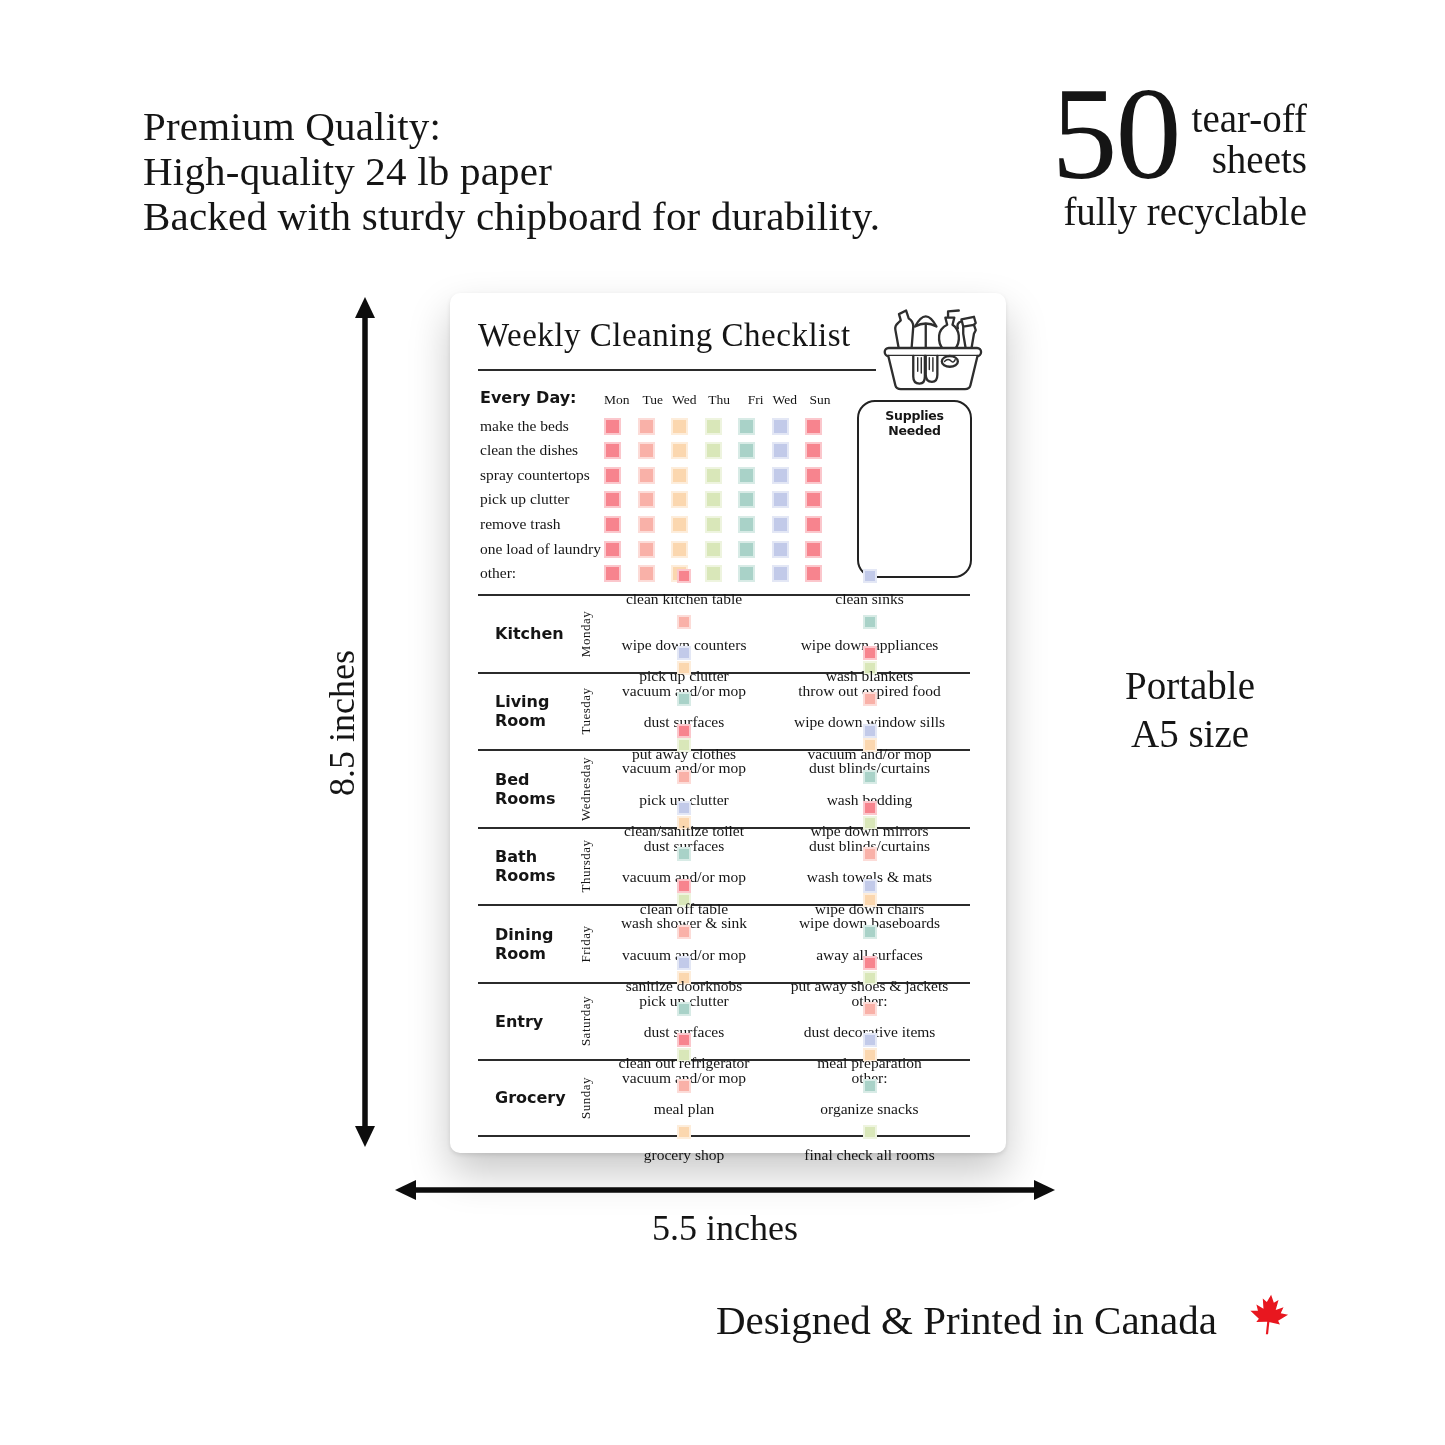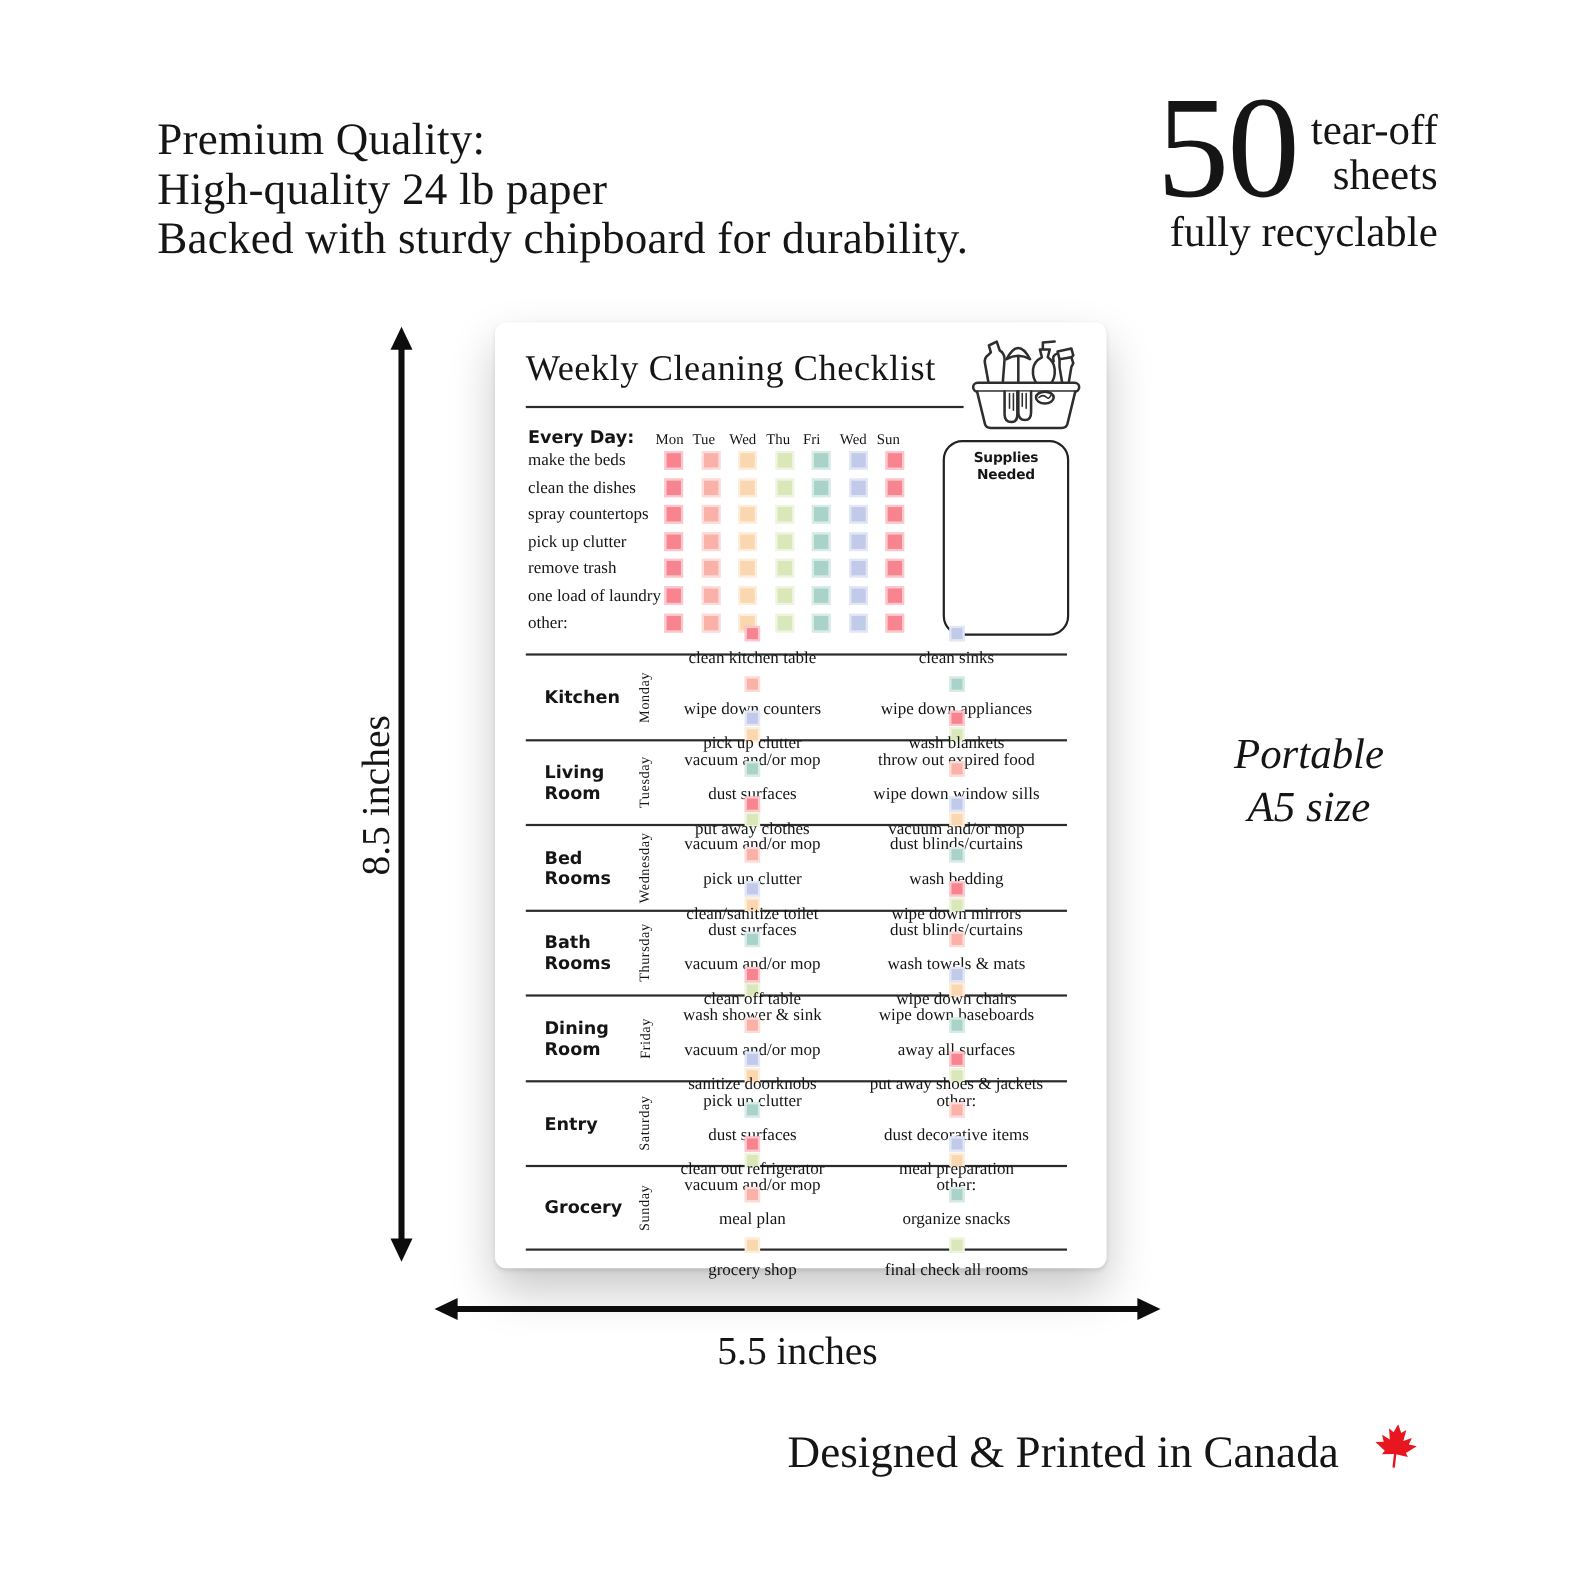--- a/index.html
+++ b/index.html
@@ -7,44 +7,44 @@
           font-family:"Liberation Serif", serif;color:#151515;}
   .abs{position:absolute;}
 
   
   .premium{left:143px;top:104px;font-size:41px;line-height:45px;letter-spacing:.2px;}
   .sheets{top:82px;right:138px;width:300px;}
   .sheets-row{display:flex;justify-content:flex-end;align-items:flex-start;gap:12px;}
   .sheets-num{font-size:132px;line-height:104px;letter-spacing:-2px;}
   .sheets-words{text-align:right;font-size:39px;line-height:41px;padding-top:16px;}
   .sheets-full{text-align:right;font-size:39px;margin-top:3px;}
-  .portable{left:1040px;top:662px;width:300px;text-align:center;font-size:39px;line-height:48px;font-style:italic;}
+  .portable{left:1040px;top:662px;width:300px;text-align:center;font-size:39px;line-height:48px;}
   .note-left{left:142px;top:1294px;font-size:41px;}
   .note-right{left:716px;top:1292px;font-size:41px;display:flex;align-items:center;gap:30px;}
 
   
   .arrow-v{left:350px;top:296px;}
   .arrow-h{left:394px;top:1175px;}
   .dim-h-label{left:191px;top:703px;width:300px;height:40px;text-align:center;font-size:36px;
                transform:rotate(-90deg);}
   .dim-w-label{left:420px;top:1207px;width:610px;text-align:center;font-size:36px;}
 
   
   .paper{left:450px;top:293px;width:556px;height:860px;background:#fff;border-radius:10px;
          box-shadow:0 2px 4px rgba(0,0,0,.10), 0 20px 42px rgba(0,0,0,.22);}
   .p-title{left:28px;top:24px;font-size:33px;letter-spacing:.5px;white-space:nowrap;}
   .p-title-line{left:28px;top:76px;width:398px;height:2px;background:#2b2b2b;}
   .p-icon{left:424px;top:10px;}
 
   .hand{font-family:"DejaVu Sans", sans-serif;font-weight:700;}
   .ed-label{left:30px;top:95px;font-size:16px;}
   .ed-days{left:146px;top:99px;display:flex;width:235px;}
-  .ed-day{width:33.5px;text-align:left;font-size:13.5px;}
+  .ed-day{width:33.5px;text-align:right;font-size:13.5px;}
   .ed-rows{left:30px;top:117px;width:368px;}
-  .ed-row{display:flex;align-items:flex-start;height:24.6px;}
+  .ed-row{display:flex;align-items:flex-end;height:24.6px;}
   .ed-row-label{width:116px;font-size:15.5px;white-space:nowrap;}
   .ed-boxes{display:flex;width:235px;}
   .ed-cell{width:33.5px;display:flex;justify-content:center;}
 
   .cb{box-sizing:border-box;border-style:solid;border-color:rgba(255,255,255,.55);display:inline-block;}
   .cb-lg{width:17px;height:17px;border-width:2.5px;}
   .cb-sm{width:14px;height:14px;border-width:2px;flex:0 0 auto;}
 
   .supplies{left:407px;top:107px;width:115px;height:178px;border:2px solid #222;border-radius:18px;
             box-sizing:border-box;}

